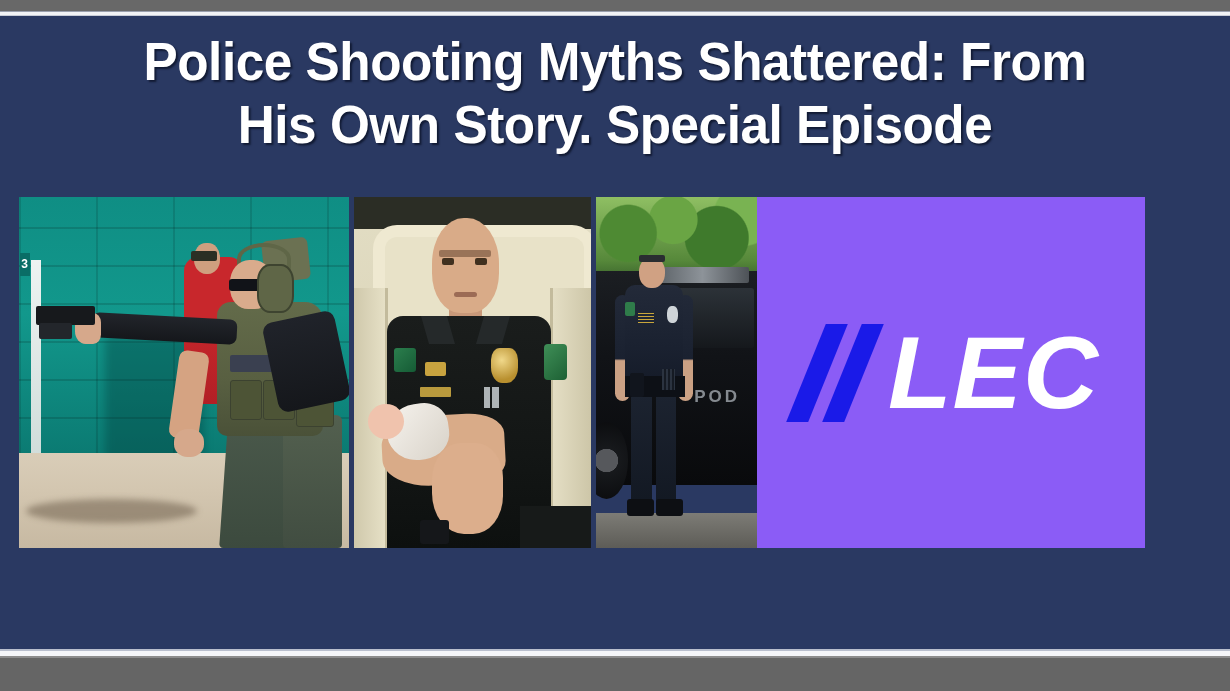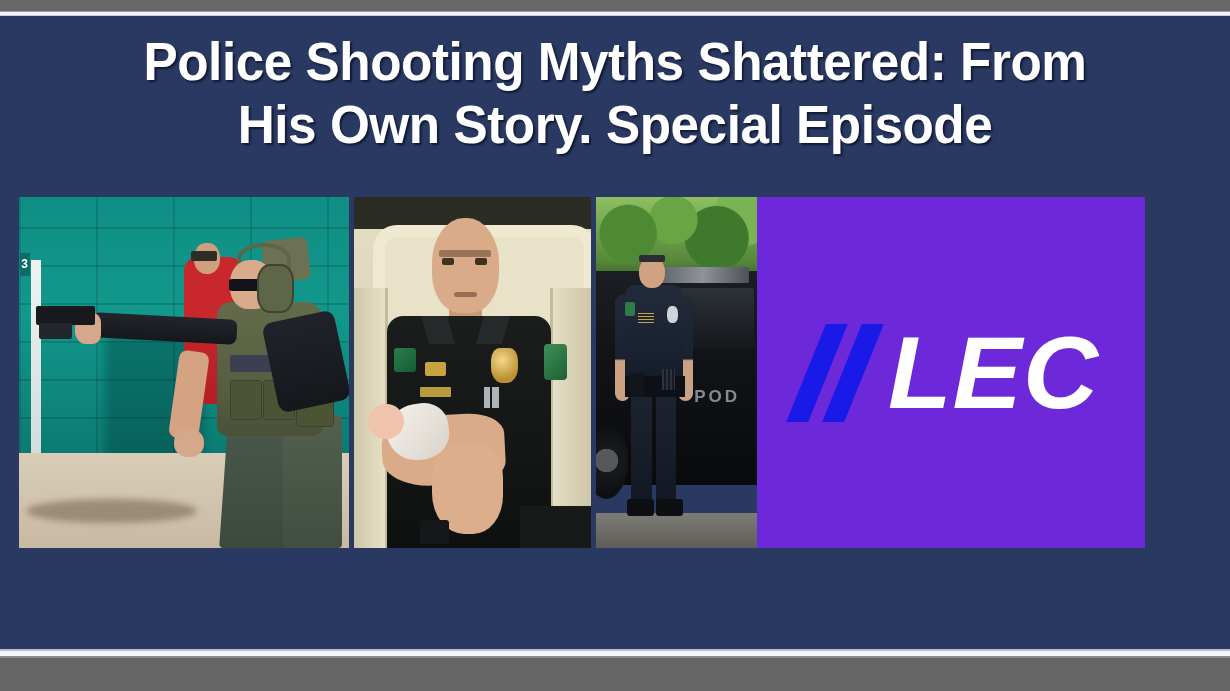--- a/index.html
+++ b/index.html
@@ -120,21 +120,21 @@
   .panel {
     position: relative;
     height: 351px;
     overflow: hidden;
     flex: none;
   }
   .p1 { width: 330px; }
   .gap { width: 5px; background: #2a3962; flex: none; }
   .p2 { width: 237px; }
   .p3 { width: 161px; }
-  .p4 { width: 388px; background: #6d28d9; }
+  .p4 { width: 388px; background: #8b5cf6; }
 
   
   .teal-wall {
     position: absolute; left: 0; top: 0;
     width: 100%; height: 74%;
     background:
       repeating-linear-gradient(0deg, rgba(0,0,0,0.14) 0px, rgba(0,0,0,0.14) 2px, rgba(0,0,0,0) 2px, rgba(0,0,0,0) 38px),
       repeating-linear-gradient(90deg, rgba(0,0,0,0.12) 0px, rgba(0,0,0,0.12) 2px, rgba(0,0,0,0) 2px, rgba(0,0,0,0) 77px),
       linear-gradient(180deg, #0f8e84 0%, #12988c 45%, #0b7a72 100%);
   }

